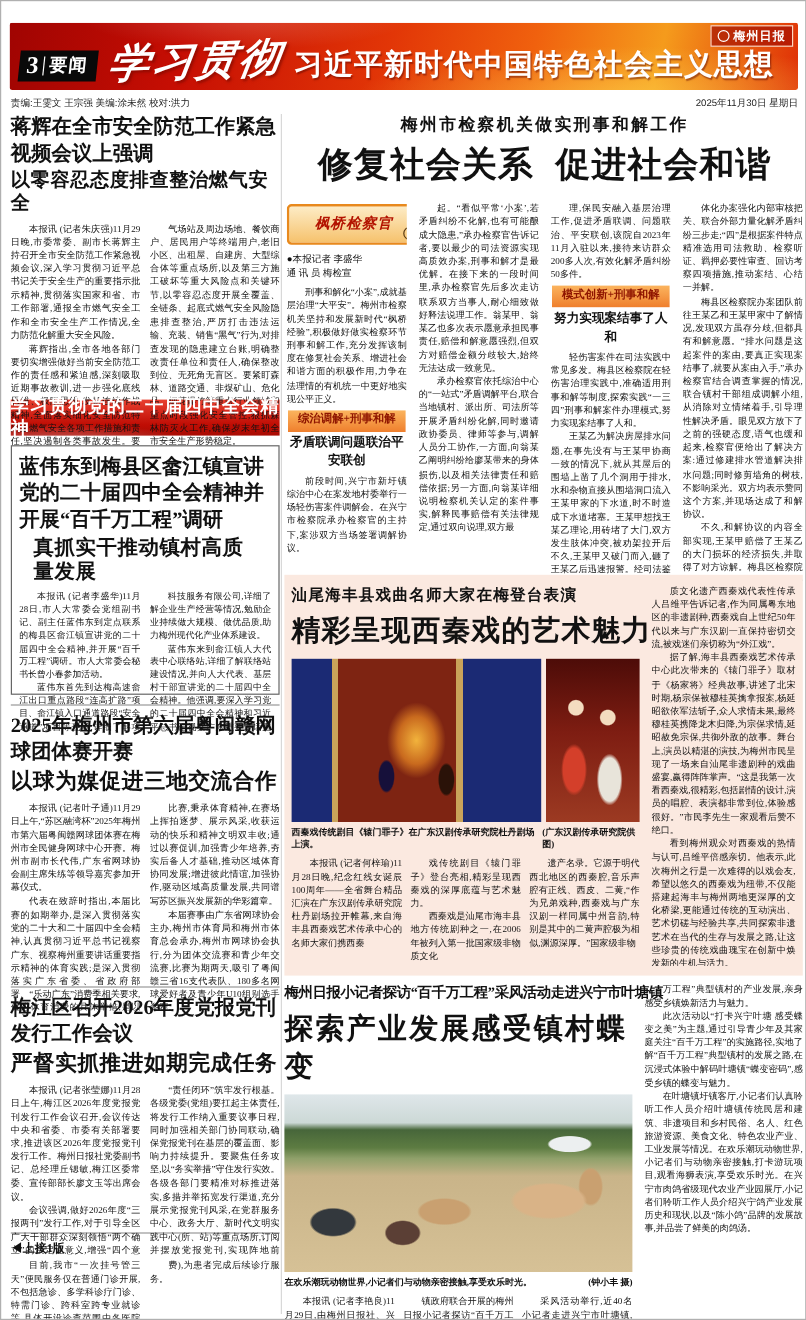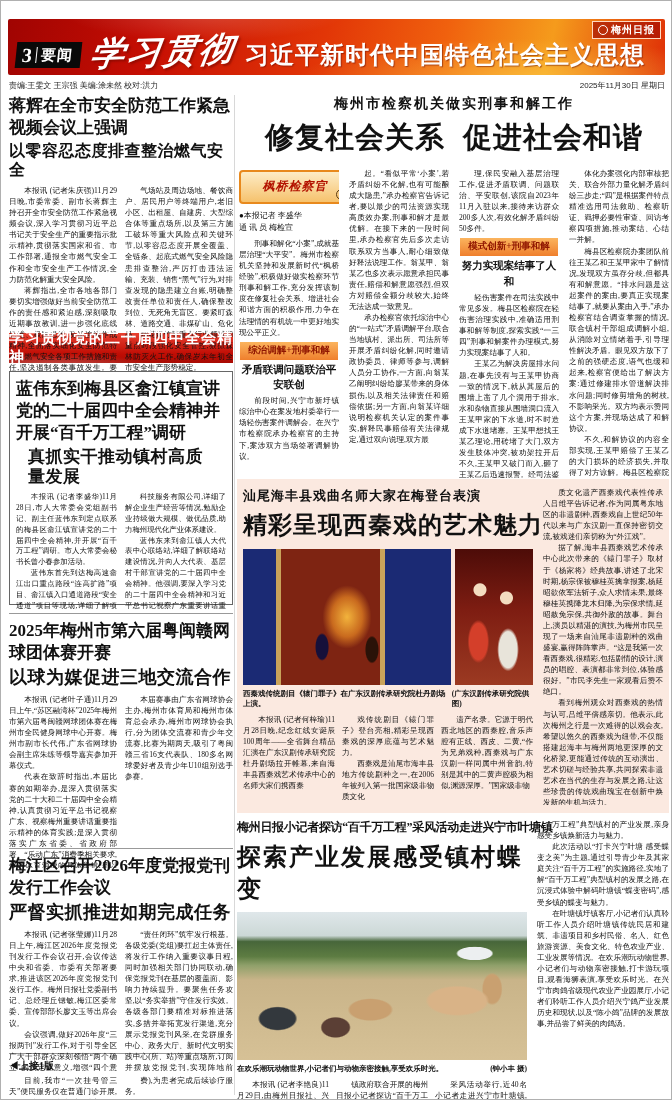--- a/index.html
+++ b/index.html
@@ -38,21 +38,21 @@
   
   .leftcol{position:absolute;left:8px;top:94px;width:224px;}
   .art1{height:236px;}
   .hl1{font-size:16px;margin:3px 0 6px;}
   .art1 .col{height:186px;}
   .redbn{height:30px;margin:2px 0 8px;color:#fff;font-weight:900;font-size:15px;letter-spacing:1px;
     display:flex;align-items:center;justify-content:center;font-family:"Liberation Sans",sans-serif;
     background:
       radial-gradient(ellipse 150px 22px at 20% 120%, rgba(255,255,255,.35), transparent 70%),
       linear-gradient(180deg,#e84030,#c00d04 70%,#a80b03);}
-  .art2{border:1px solid #666;padding:6px 6px 4px;height:234px;box-sizing:border-box;margin-bottom:8px;}
+  .art2{border:1px solid #666;padding:6px 6px 4px;height:208px;box-sizing:border-box;margin-bottom:8px;}
   .hl2{font-size:17px;margin:3px 12px 6px;}
   .art2 .col{width:101px;height:118px;font-size:7.4px;}
   .art3{border-top:1px solid #999;padding-top:6px;height:228px;}
   .hl3{font-size:18px;margin:3px 0 6px;}
   .art3 .col{height:174px;}
   .art4{border-top:1px solid #999;padding-top:6px;height:198px;}
   .art4 .col{height:144px;}
   .art5{border-top:1px solid #999;padding-top:5px;height:108px;}
   .cont{font-size:10px;font-weight:bold;margin-bottom:2px;}
   .art5 .col{height:90px;}
@@ -183,20 +183,21 @@
 
     <div class="art3">
       <div class="kick">2025年梅州市第六届粤闽赣网球团体赛开赛</div>
       <div class="hl hl3">以球为媒促进三地交流合作</div>
       <div class="cols">
         <div class="col">
           <p>本报讯 (记者叶子通)11月29日上午,“苏区融湾杯”2025年梅州市第六届粤闽赣网球团体赛在梅州市全民健身网球中心开赛。梅州市副市长代伟,广东省网球协会副主席朱练等领导嘉宾参加开幕仪式。</p>
           <p>代表在致辞时指出,本届比赛的如期举办,是深入贯彻落实党的二十大和二十届四中全会精神,认真贯彻习近平总书记视察广东、视察梅州重要讲话重要指示精神的体育实践;是深入贯彻落实广东省委、省政府部署、“乐动广东”消费季相关要求,促进体育消费的具体举措,是以球为媒,促进粤闽赣交流合作、融湾入海的生动写照。代表表示,网球运动所蕴含的拼搏进取、团结协作精神,与粤闽赣三地携手同心、共谋发展高度契合,与梅州正全力推进苏区融湾先行区建设高度契合,希望通过这次</p>
         </div>
         <div class="col">
+          <p>比赛,秉承体育精神,在赛场上挥拍逐梦、展示风采,收获运动的快乐和精神文明双丰收;通过以赛促训,加强青少年培养,夯实后备人才基础,推动区域体育协同发展;增进彼此情谊,加强协作,驱动区域高质量发展,共同谱写苏区振兴发展新的华彩篇章。</p>
           <p>本届赛事由广东省网球协会主办,梅州市体育局和梅州市体育总会承办,梅州市网球协会执行,分为团体交流赛和青少年交流赛,比赛为期两天,吸引了粤闽赣三省16支代表队、180多名网球爱好者及青少年U10组别选手参赛。</p>
 
         </div>
       </div>
     </div>
 
     <div class="art4">
       <div class="kick">梅江区召开2026年度党报党刊发行工作会议</div>
       <div class="hl hl3">严督实抓推进如期完成任务</div>
       <div class="cols">

